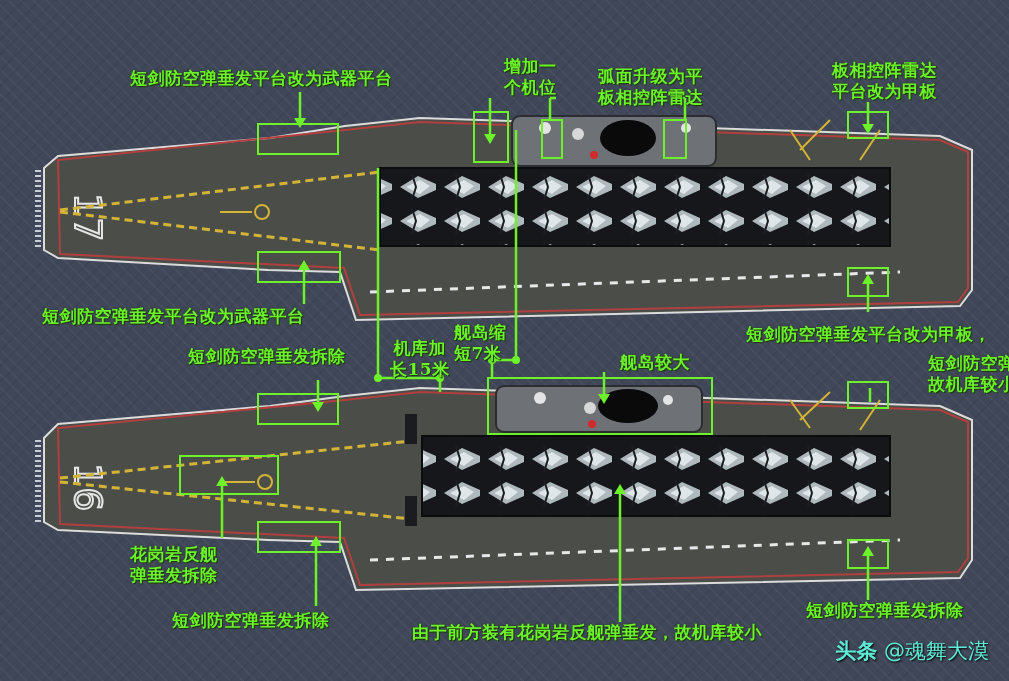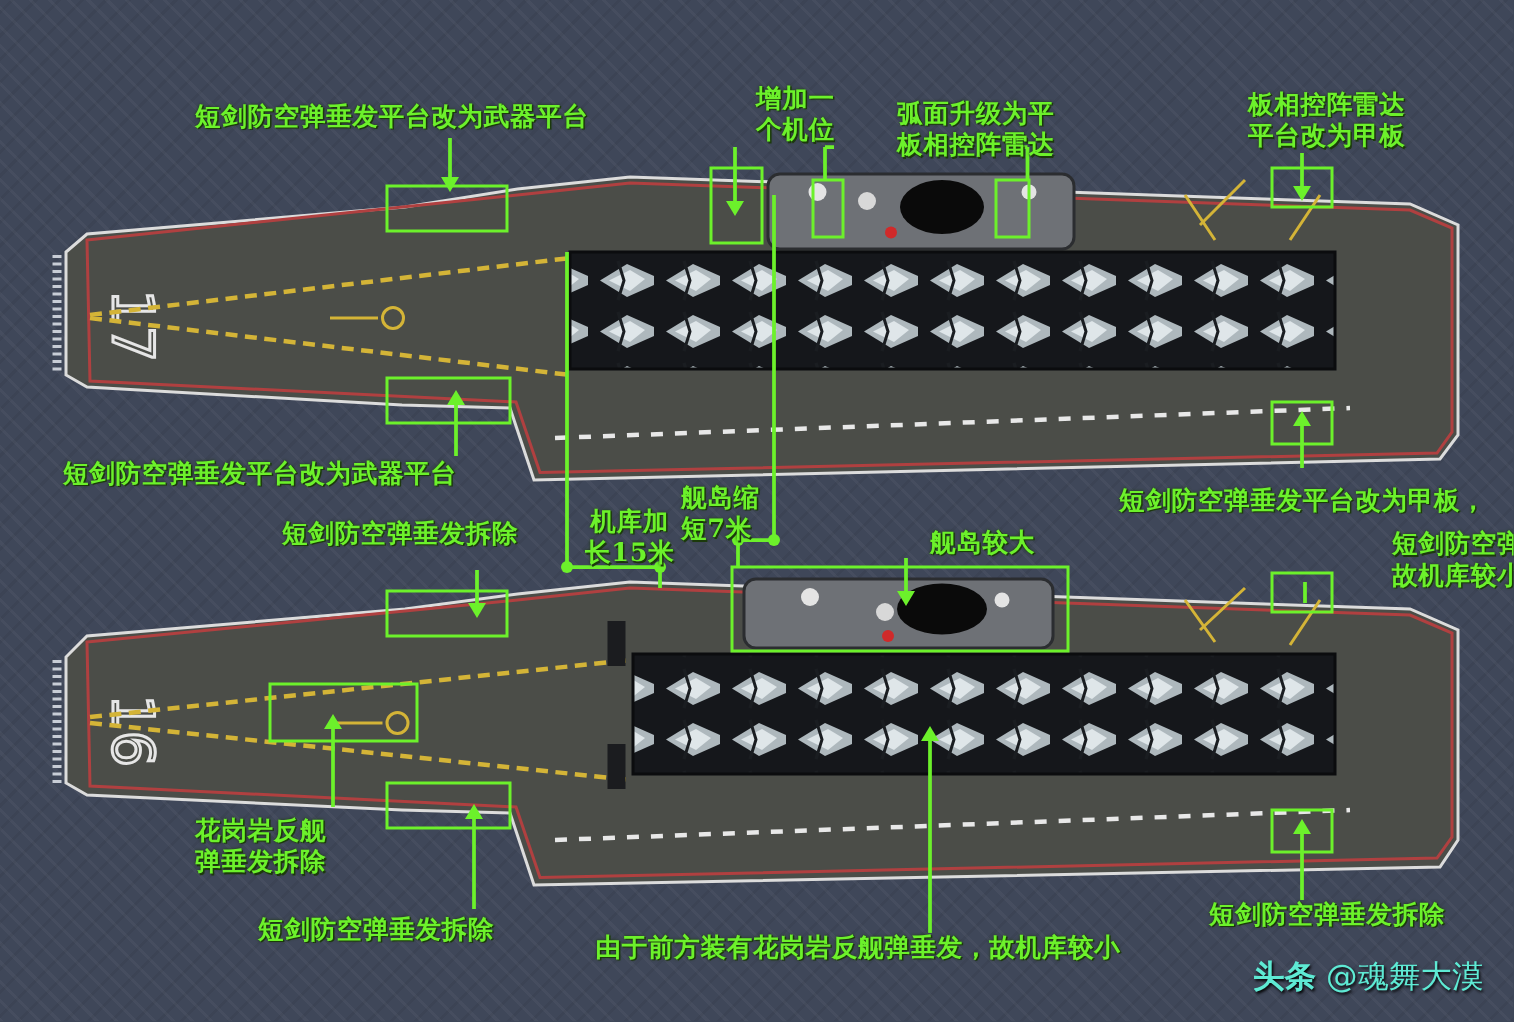--- a/index.html
+++ b/index.html
@@ -177,20 +177,20 @@
   <div>故机库较小</div>
 </div>
 
 <div class="lbl" style="left:130px;top:544px;">
   <div>花岗岩反舰</div>
   <div>弹垂发拆除</div>
 </div>
 
 <div class="lbl" style="left:172px;top:610px;">短剑防空弹垂发拆除</div>
 
-<div class="lbl" style="left:397px;top:622px;">由于前方装有花岗岩反舰弹垂发，故机库较小</div>
+<div class="lbl" style="left:412px;top:622px;">由于前方装有花岗岩反舰弹垂发，故机库较小</div>
 
 <div class="lbl" style="left:806px;top:600px;">短剑防空弹垂发拆除</div>
 
 <div class="wm">
   <b>头条</b>
   <span>@魂舞大漠</span>
 </div>
 
 </body></html>

